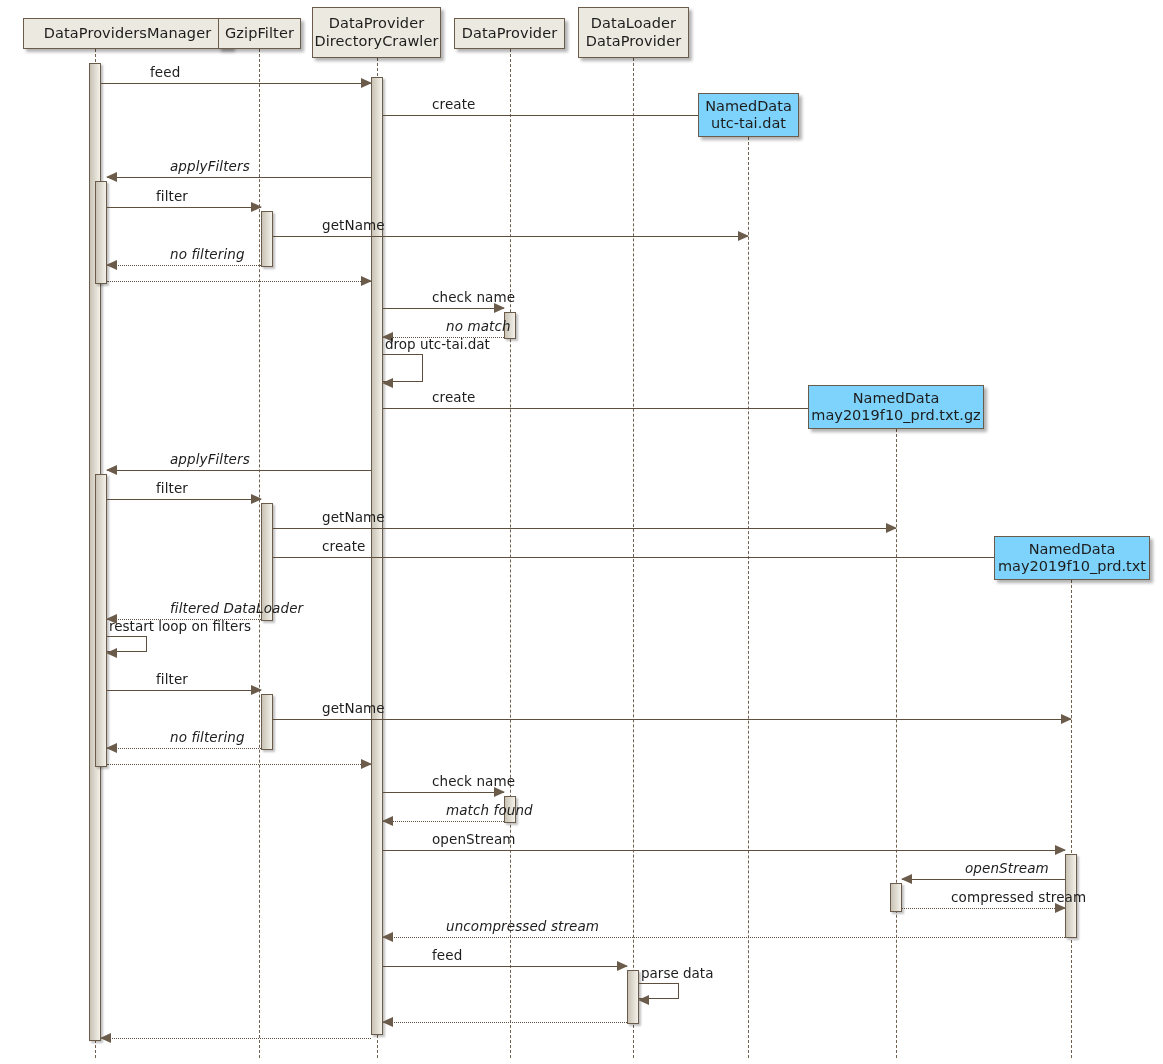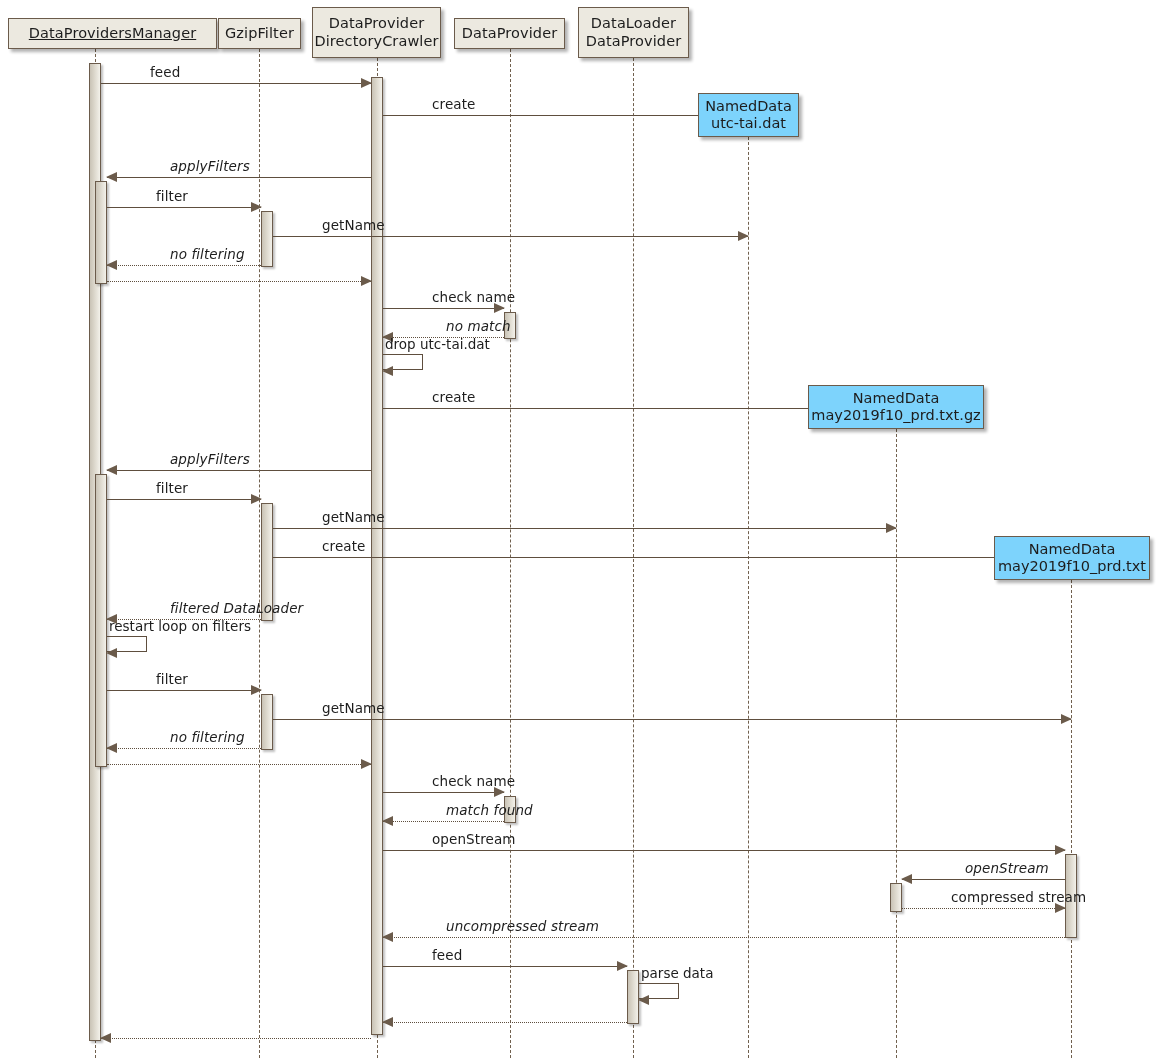--- a/index.html
+++ b/index.html
@@ -186,21 +186,21 @@
       <div class="msg right" style="left: 383px; top: 308px; width: 121px;">
         <div class="line"></div>
         <div class="head"></div>
         <div class="label lalign">check name</div>
       </div>
       <div class="msg left dotted" style="left: 383px; top: 337px; width: 121px;">
         <div class="line"></div>
         <div class="head"></div>
         <div class="label ralign">no match</div>
       </div>
-      <div class="self" style="left: 383px; top: 354px; width: 40px; height: 16px;">
+      <div class="self" style="left: 383px; top: 354px; width: 40px; height: 28px;">
         <div class="top"></div>
         <div class="rt"></div>
         <div class="bot"></div>
         <div class="head"></div>
         <div class="label">drop utc-tai.dat</div>
       </div>
       <div class="msg right" style="left: 383px; top: 408px; width: 513px;">
         <div class="line"></div>
         <div class="head"></div>
         <div class="label lalign">create</div>
@@ -301,21 +301,21 @@
       <div class="msg left dotted" style="left: 383px; top: 1022px; width: 244px;">
         <div class="line"></div>
         <div class="head"></div>
       </div>
       <div class="msg left dotted" style="left: 101px; top: 1038px; width: 270px;">
         <div class="line"></div>
         <div class="head"></div>
       </div>
     </div>
   <div id="participant-boxes">
-      <div class="pbox" style="left: 8px; top: 18px; width: 209px; height: 31px; text-decoration: underline;">DataProvidersManager</div>
+      <div class="pbox" style="left: 23px; top: 18px; width: 209px; height: 31px;">DataProvidersManager</div>
       <div class="pbox" style="left: 218px; top: 18px; width: 83px; height: 31px;">GzipFilter</div>
       <div class="pbox" style="left: 312px; top: 7px; width: 129px; height: 51px;">DataProvider
 DirectoryCrawler</div>
       <div class="pbox" style="left: 454px; top: 18px; width: 111px; height: 31px;">DataProvider</div>
       <div class="pbox" style="left: 578px; top: 7px; width: 111px; height: 51px;">DataLoader
 DataProvider</div>
     </div>
   <div id="object-boxes">
       <div class="objbox" style="left: 698px; top: 93px; width: 101px; height: 44px;">NamedData
 utc-tai.dat</div>

